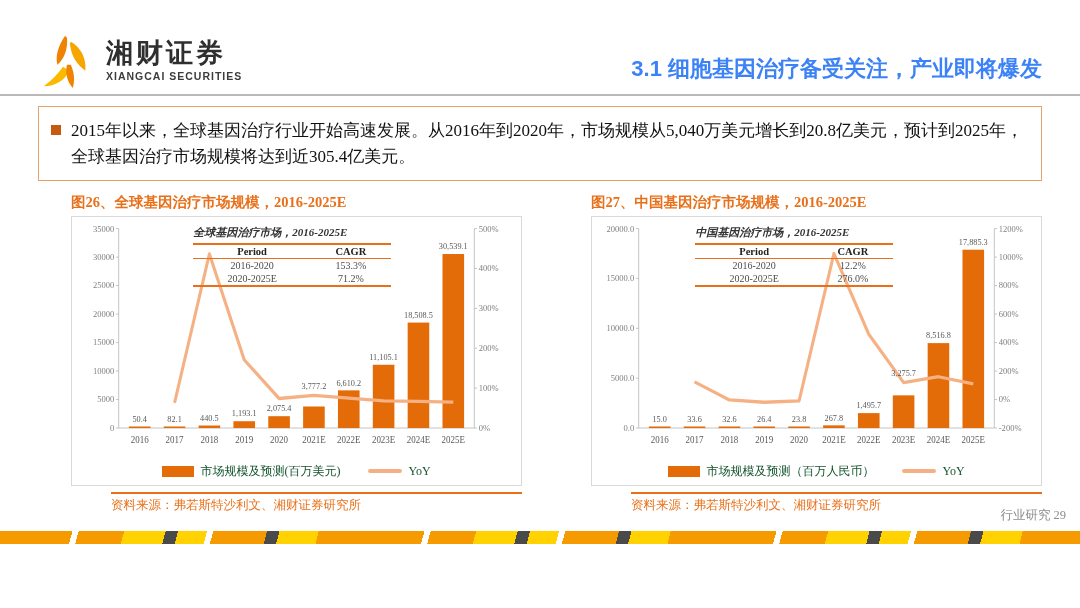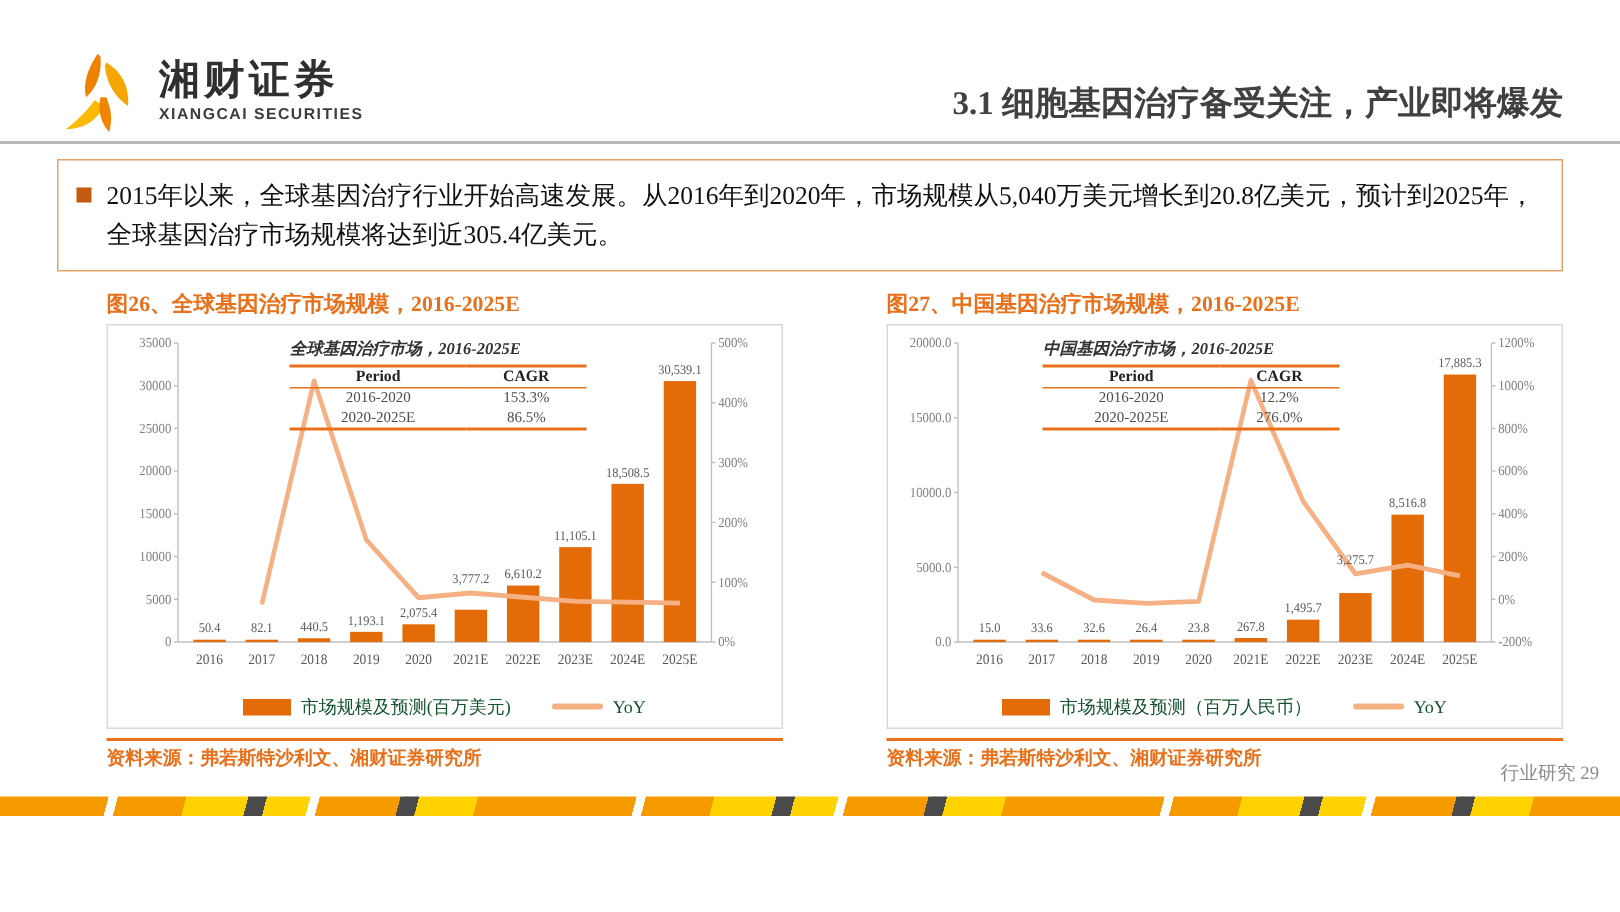--- a/index.html
+++ b/index.html
@@ -5,38 +5,38 @@
   html,body{margin:0;padding:0;background:#fff;}
   .page{position:relative;width:1080px;height:544px;background:#fff;overflow:hidden;
         font-family:"Liberation Serif",serif;}
   
   .header{display:flex;justify-content:space-between;align-items:flex-end;
           height:78px;padding:12px 38px 4px 38px;border-bottom:2px solid #b9b9b9;}
   .logo{display:flex;align-items:center;gap:10px;}
   .logo svg{width:58px;height:58px;}
   .brand-cn{font-family:"Liberation Sans",sans-serif;font-weight:bold;font-size:27px;color:#2f2f2f;letter-spacing:3px;line-height:1;}
   .brand-en{font-family:"Liberation Sans",sans-serif;font-weight:bold;font-size:10.5px;color:#3c3c3c;letter-spacing:1px;margin-top:3px;}
-  .page-title{font-family:Liberation Serif, serif;font-weight:bold;font-size:22px;color:#404040;padding-bottom:6px;}
+  .page-title{font-family:Liberation Sans, sans-serif;font-weight:bold;font-size:22px;color:#3b82f6;padding-bottom:6px;}
   
   .bullet-box{margin:10px 38px 0 38px;border:1px solid #e2a26a;padding:9px 14px 9px 12px;}
   .bullet{display:flex;gap:10px;font-size:17px;color:#111;line-height:1.5;margin:2px 0;}
   .sq{flex:0 0 auto;width:10px;height:10px;background:#c55a11;margin-top:7px;}
   
   .figures{display:flex;gap:36px;margin:12px 38px 0 38px;}
   .figure{flex:1 1 0;min-width:0;padding-left:33px;}
   .caption{font-weight:bold;font-size:14.5px;color:#e8701a;margin-bottom:4px;}
   .chart-box{position:relative;border:1px solid #d9d9d9;height:268px;}
   .chart-box svg.chart{display:block;width:100%;height:242px;}
   .legend{height:24px;display:flex;justify-content:center;align-items:center;gap:28px;
           font-size:12px;color:#14532d;}
   .legend .bar-swatch{display:inline-block;width:32px;height:11px;background:#e36c09;}
   .legend .line-swatch{display:inline-block;width:34px;height:4px;background:#f5b183;border-radius:2px;}
   .legend .item{display:flex;align-items:center;gap:6px;}
   .src{margin-top:6px;border-top:2px solid #e8701a;padding-top:3px;
-       font-size:12.5px;color:#e8701a;font-weight:bold;}
+       font-size:12.5px;color:#e8701a;font-weight:normal;margin-left:40px;}
   
   .cagr-wrap{position:absolute;left:27%;top:8px;width:44%;}
   .cagr-title{text-align:left;font-weight:bold;font-size:11px;color:#333;font-style:italic;margin-bottom:3px;}
   table.cagr{width:100%;border-collapse:collapse;border-top:2px solid #e8701a;border-bottom:2px solid #e8701a;}
   table.cagr th{font-size:10.5px;color:#222;padding:1px 4px;border-bottom:1.5px solid #e8701a;}
   table.cagr td{font-size:10px;color:#4d4d4d;text-align:center;padding:1px 4px;}
   
   .stripe-bar{position:absolute;left:0;bottom:0;width:100%;height:13px;
     background:repeating-linear-gradient(105deg,
       #f59b00 0 70px,#ffffff 70px 76px,#f59b00 76px 120px,#ffd200 120px 160px,
@@ -150,21 +150,21 @@
                 <tr>
               <th>Period</th>
               <th>CAGR</th>
             </tr>
             <tr>
               <td>2016-2020</td>
               <td>153.3%</td>
             </tr>
             <tr>
               <td>2020-2025E</td>
-              <td>86.5%</td>
+              <td>71.2%</td>
             </tr>
           </tbody>
             </table>
         </div>
         <div class="legend">
           <span class="item">
             <span class="bar-swatch"></span>
             <span>市场规模及预测(百万美元)</span>
           </span>
           <span class="item">

